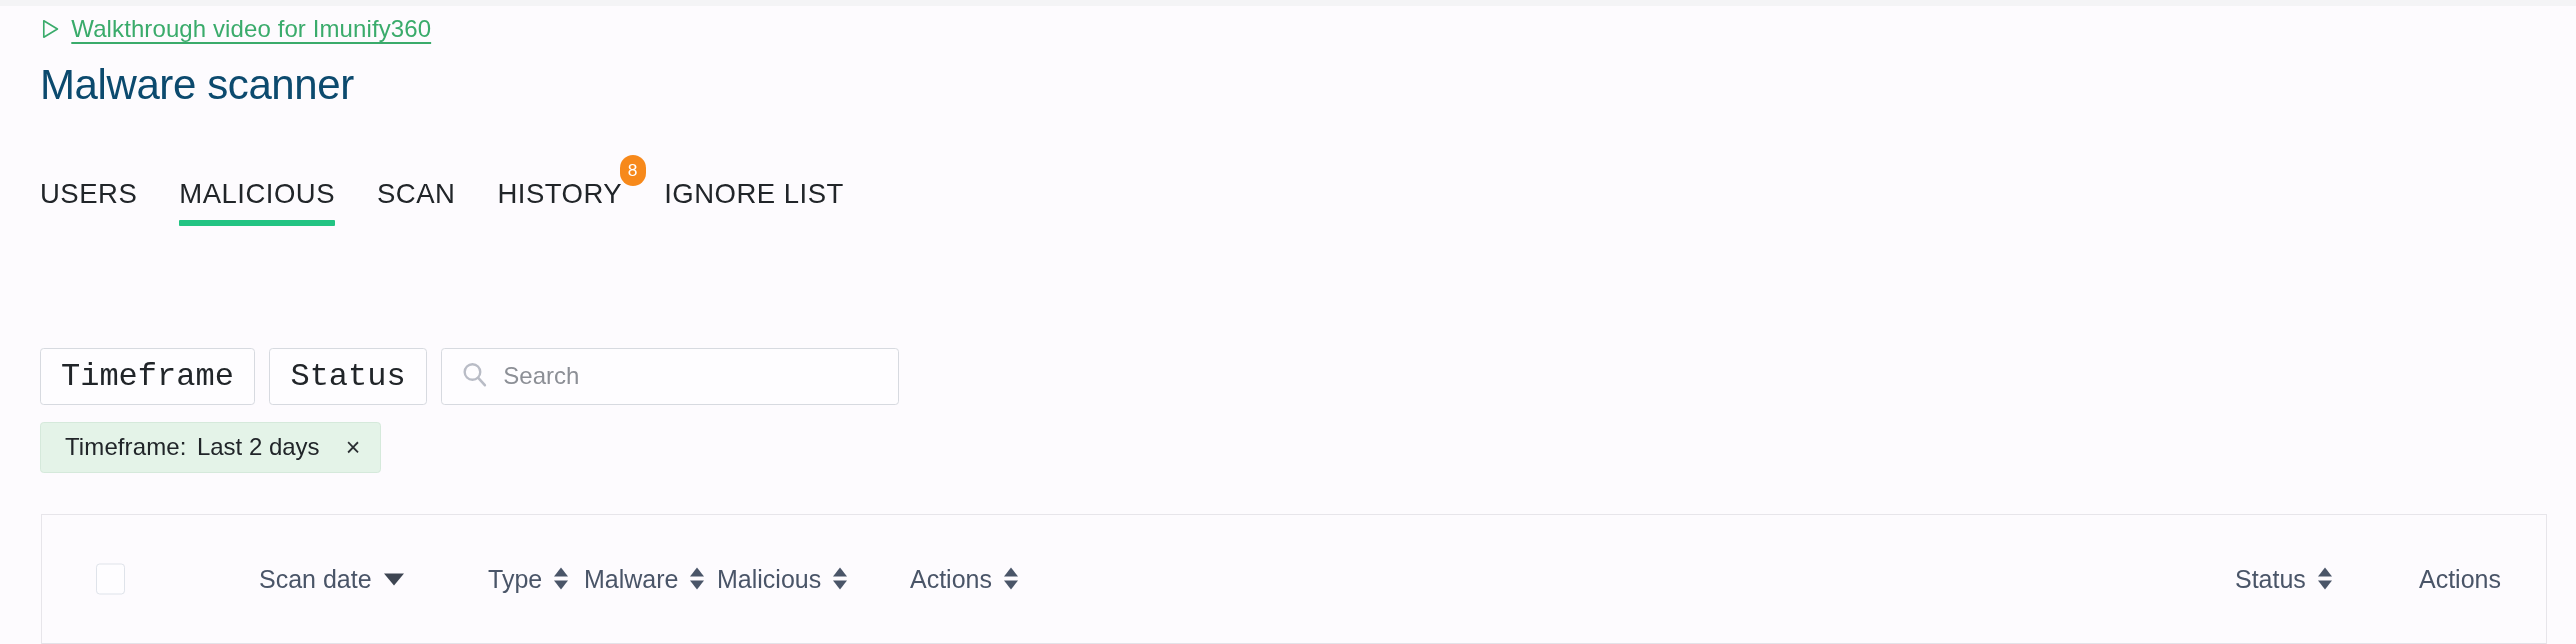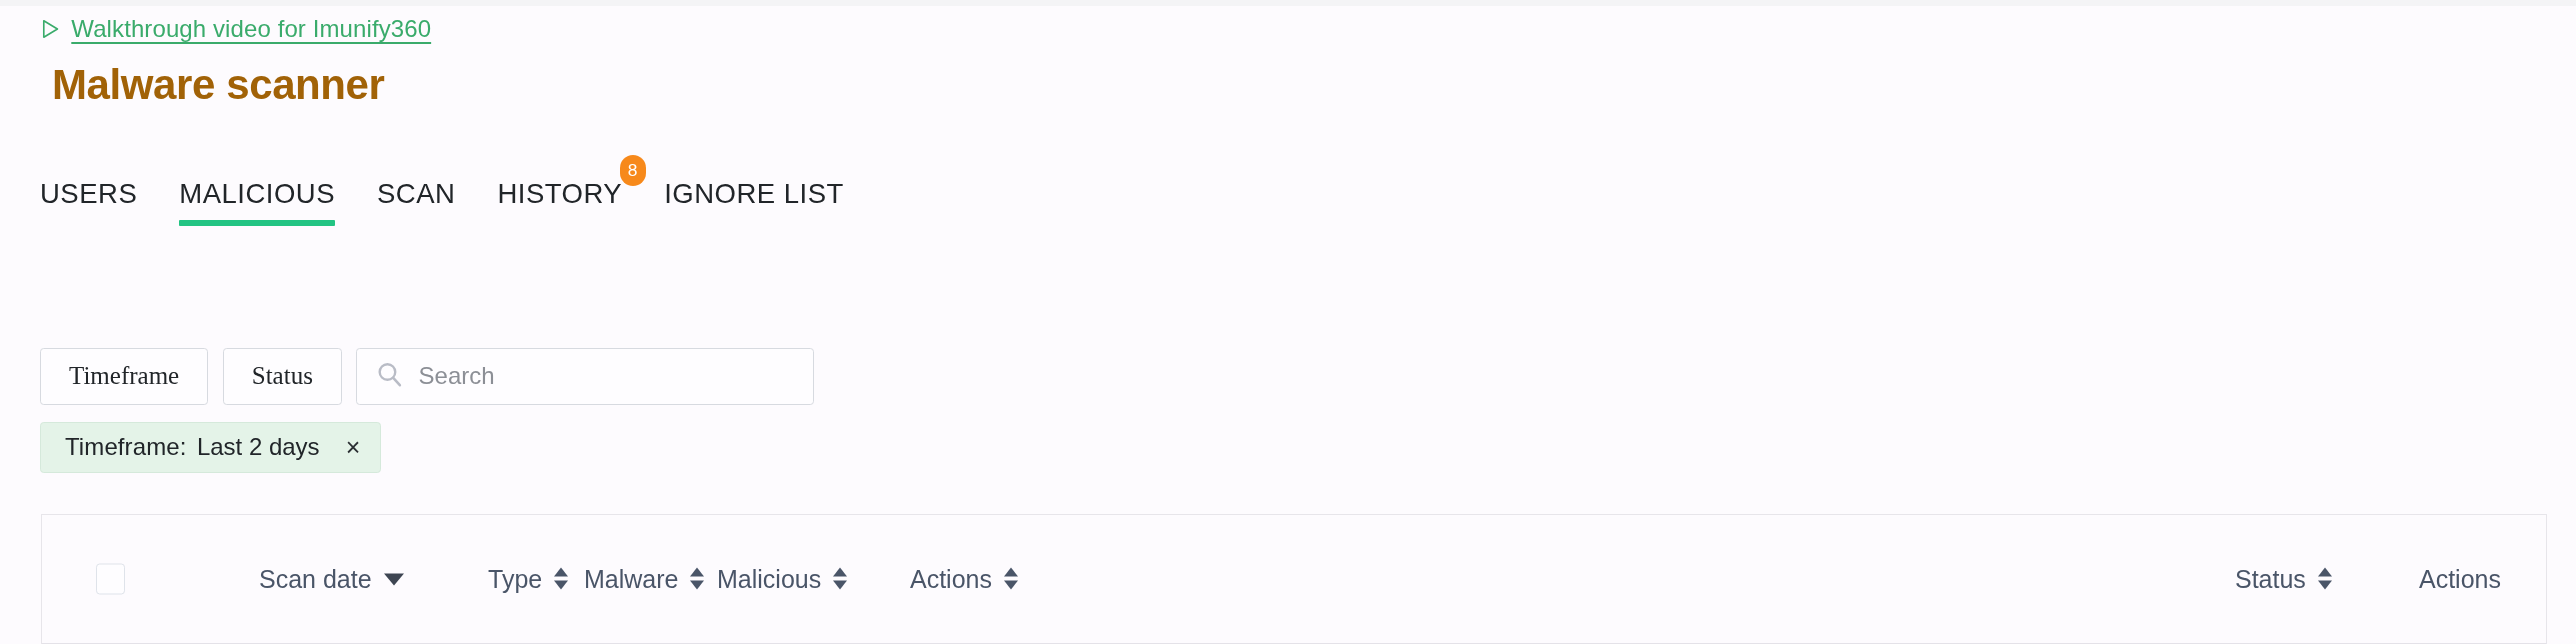--- a/index.html
+++ b/index.html
@@ -51,25 +51,25 @@
     text-underline-offset: 4.6px;
     text-decoration-thickness: 1.8px;
     letter-spacing: 0.1px;
     white-space: nowrap;
     cursor: pointer;
   }
 
   
   .page-title {
     position: absolute;
-    left: 52px;
+    left: 40px;
     top: 55px;
     font-size: 42px;
-    font-weight: bold;
-    color: #a16207;
+    font-weight: normal;
+    color: #0c4a6e;
     letter-spacing: -0.4px;
     white-space: nowrap;
   }
 
   
   .tabs {
     position: absolute;
     left: 40px;
     top: 172px;
     display: flex;
@@ -117,28 +117,28 @@
     position: absolute;
     left: 40px;
     top: 342px;
     display: flex;
     align-items: center;
     gap: 14.6px;
   }
   .filter-btn {
     height: 57px;
     min-width: 112px;
-    padding: 0 28px;
+    padding: 0 20px;
     box-sizing: border-box;
     border: 0.9px solid #d7dae0;
     border-radius: 3.7px;
     background: #fefdff;
     color: #212529;
-    font-size: 25px;
-    font-family: Liberation Serif, serif;
+    font-size: 32px;
+    font-family: Liberation Mono, monospace;
     display: flex;
     align-items: center;
     justify-content: center;
     cursor: pointer;
     white-space: nowrap;
   }
   .search-box {
     position: relative;
     width: 458px;
     height: 57px;

